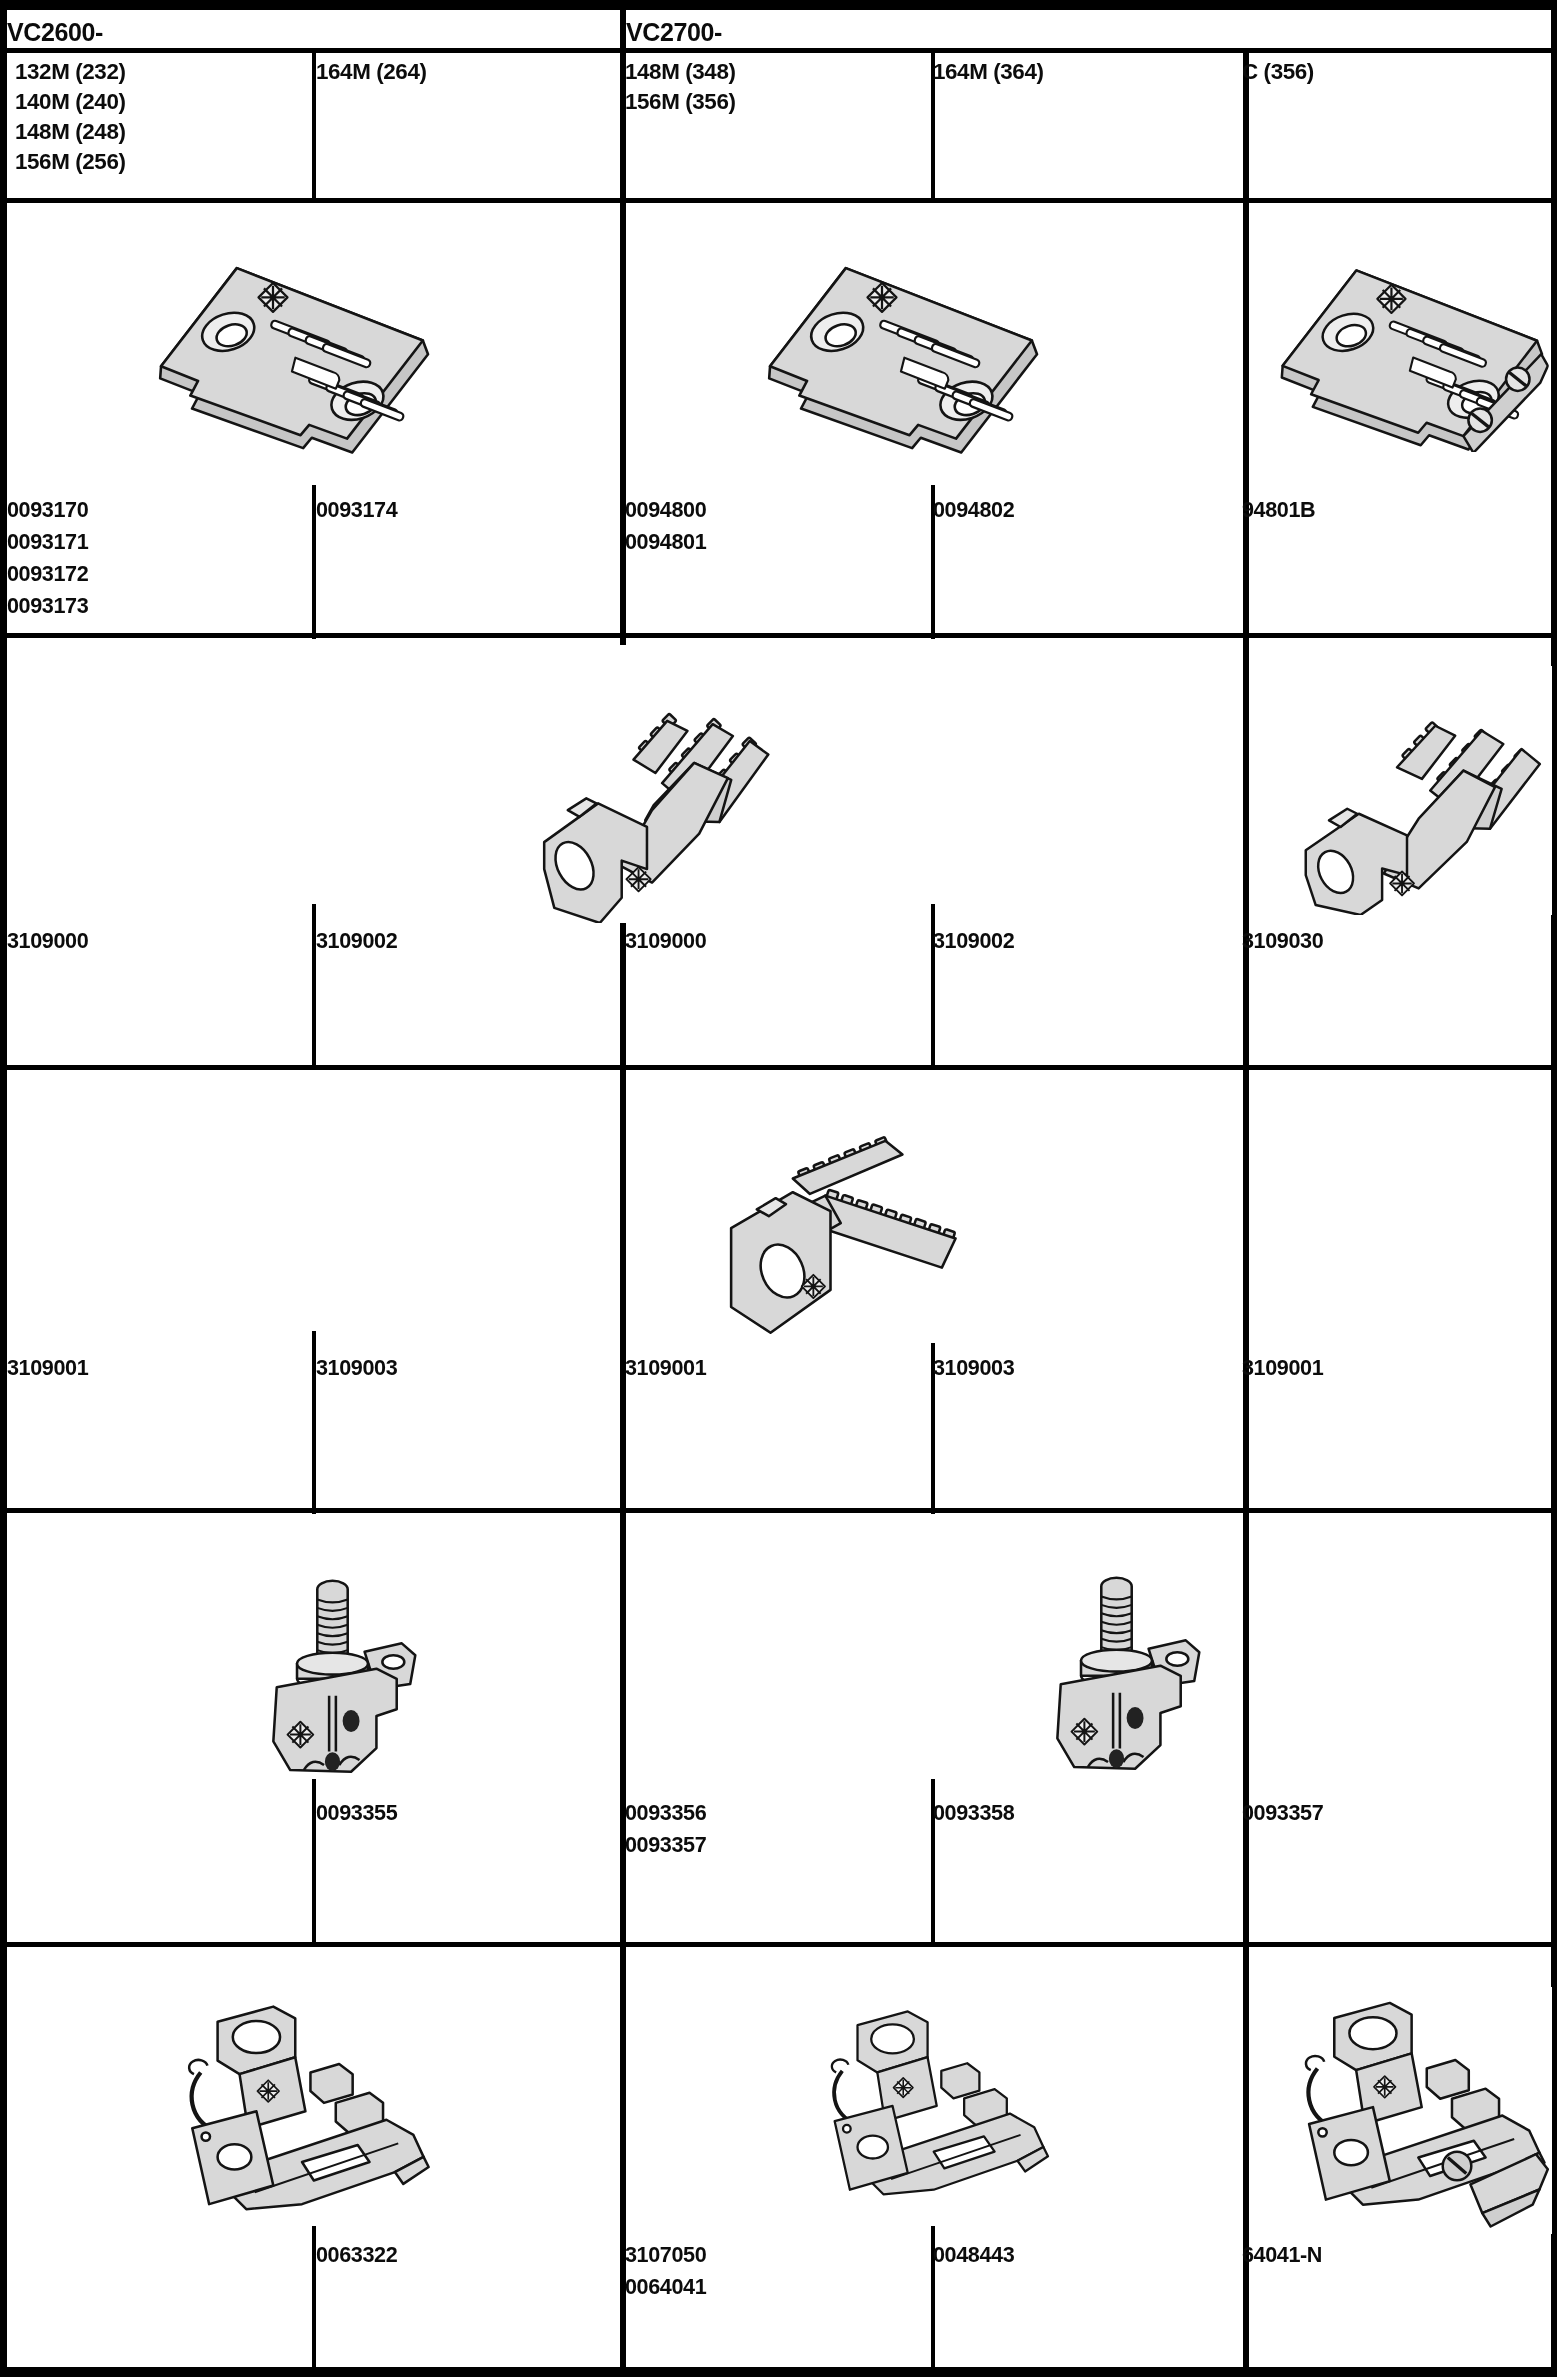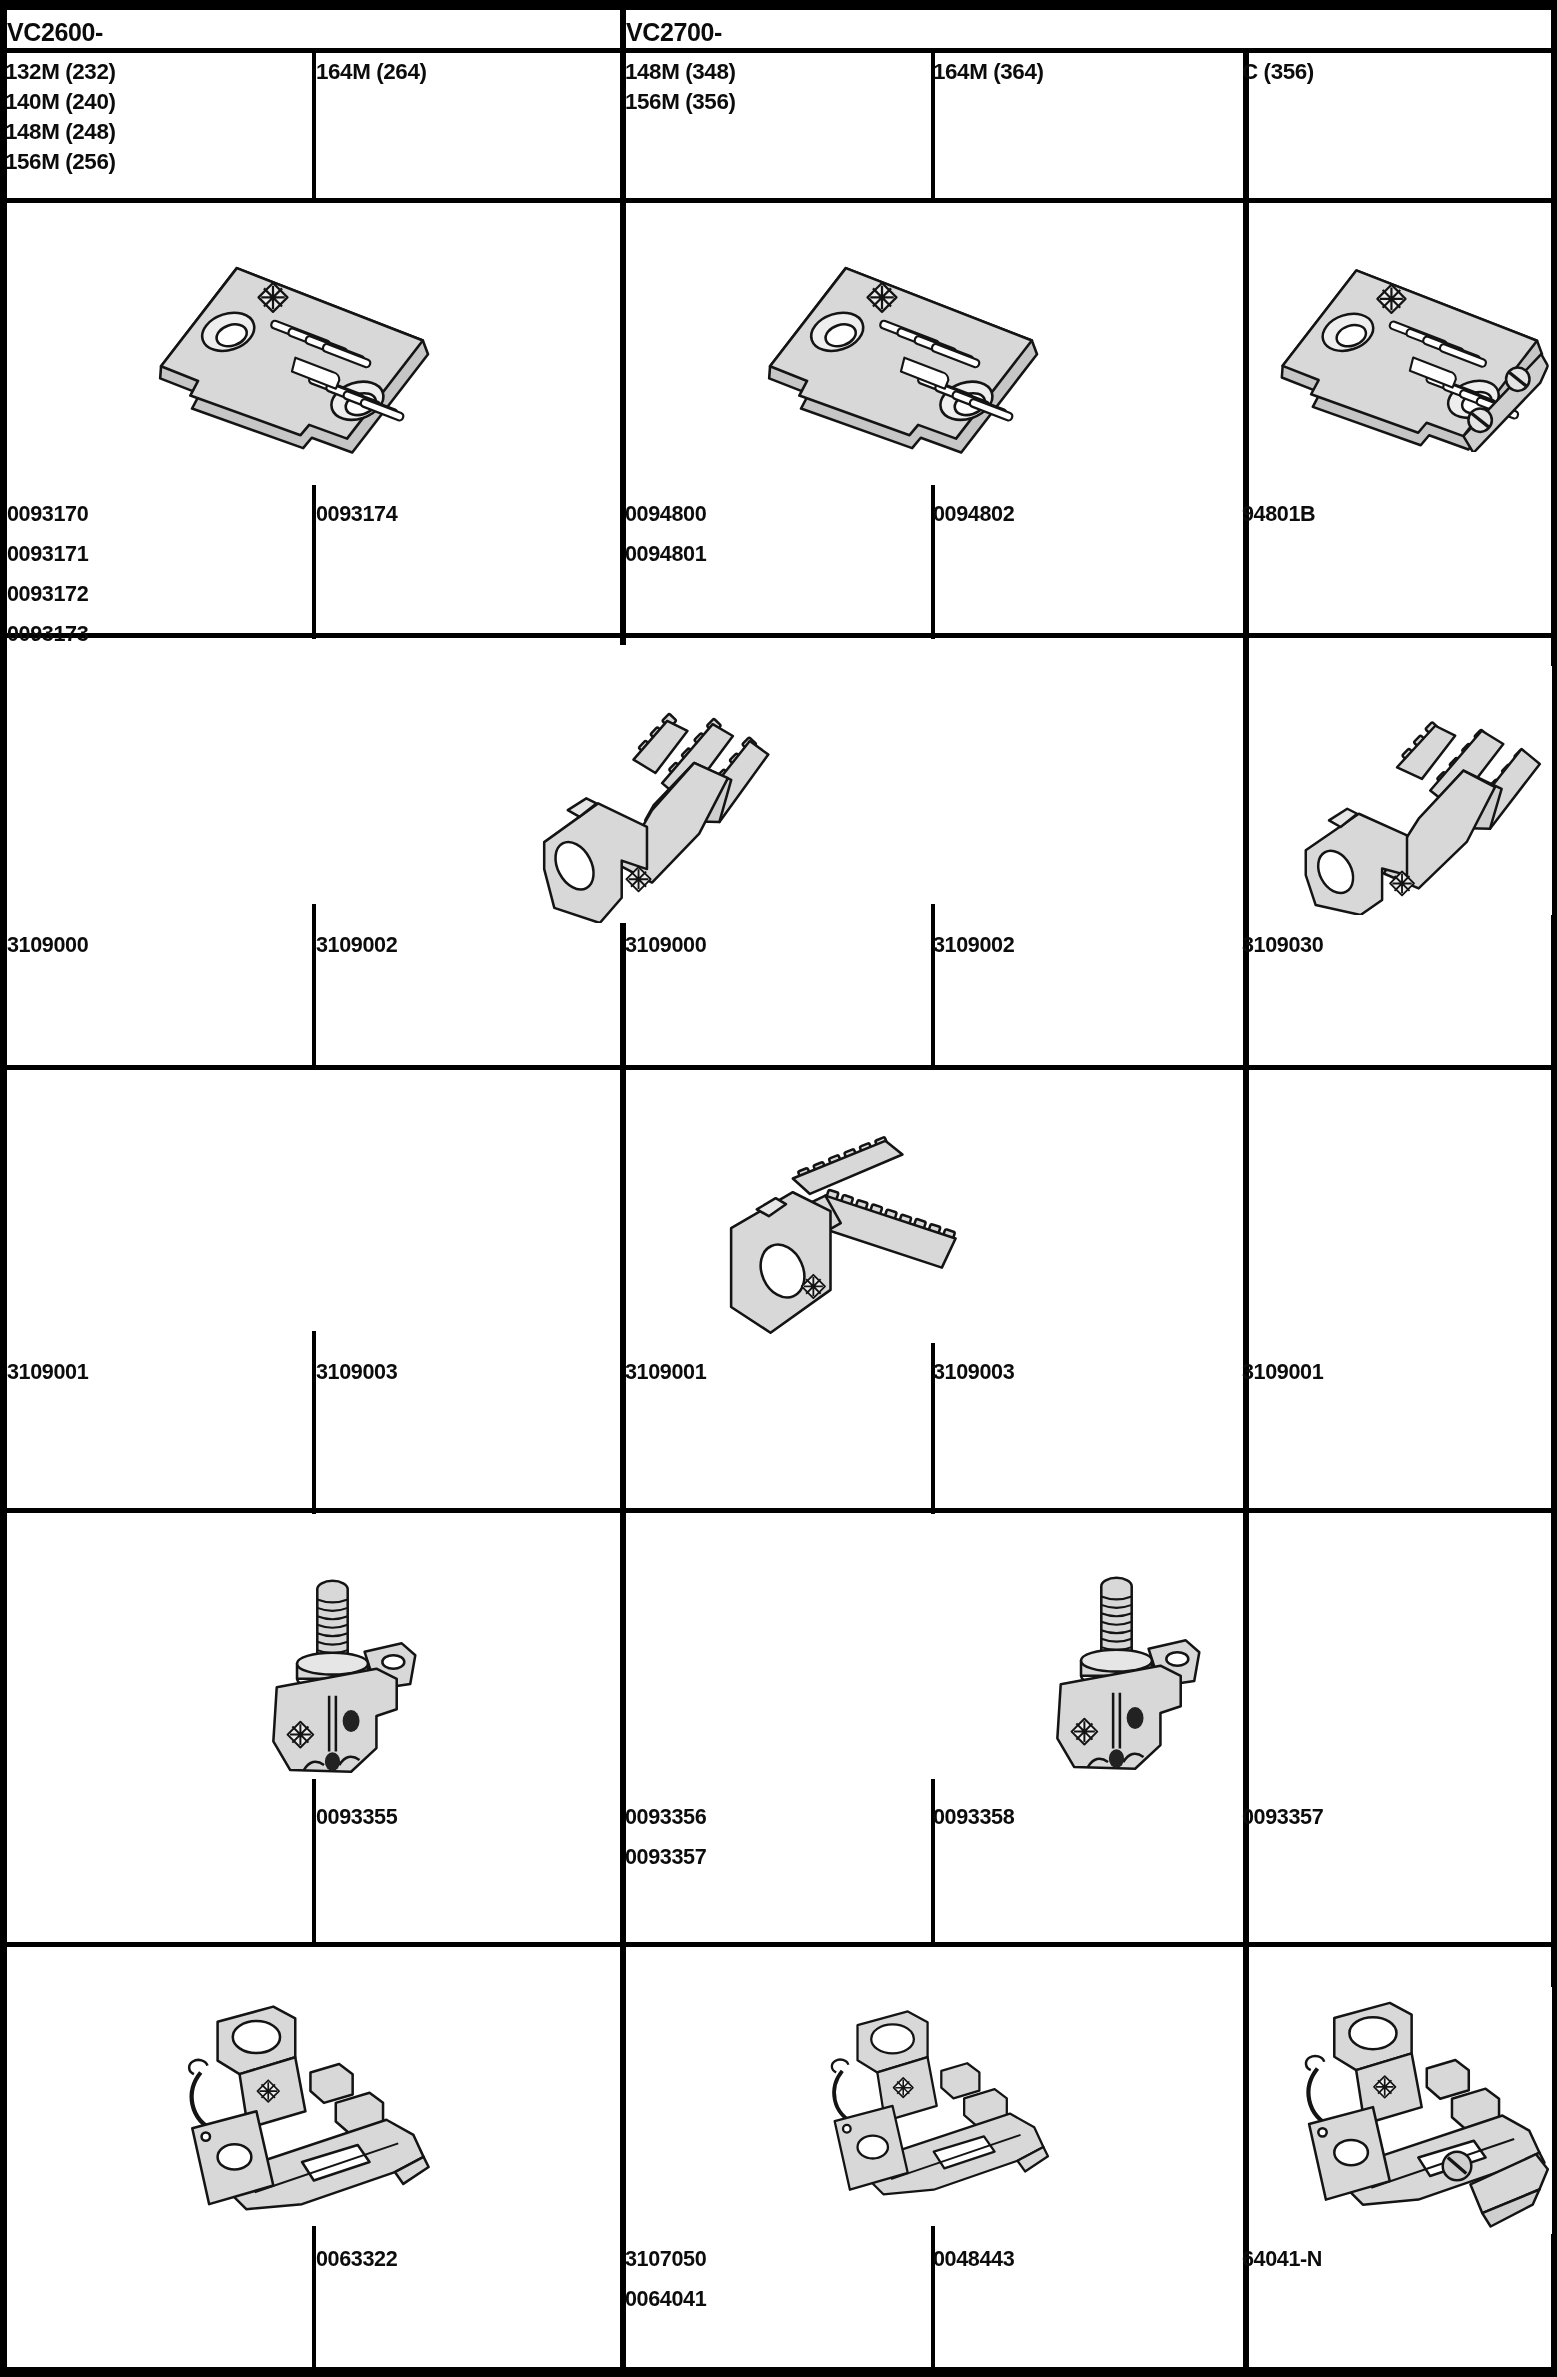--- a/index.html
+++ b/index.html
@@ -4,21 +4,21 @@
 <style>
   html,body{margin:0;padding:0;background:#888;}
   .page{
     position:relative;width:1558px;height:2377px;background:#fff;
     font-family:"Liberation Sans", sans-serif;color:#0c0c0c;overflow:hidden;
   }
   .line{position:absolute;background:#000;}
   .txt{position:absolute;font-weight:bold;white-space:pre-line;letter-spacing:-0.4px;}
   .hdr-group{font-size:25px;line-height:31px;}
   .hdr-col{font-size:22.4px;line-height:30px;}
-  .nums{font-size:21.6px;line-height:40px;}
+  .nums{font-size:21.6px;line-height:32px;}
   .fig{position:absolute;background:#fff;}
   .fig svg{width:100%;height:100%;display:block;}
 </style>
 </head>
 <body>
 
 <svg width="0" height="0" style="position:absolute" aria-hidden="true">
   <defs>
     <g id="dir-mark" fill="none" stroke="#141414" stroke-width="2.5">
       <path d="M0,-16 L16,0 L0,16 L-16,0 Z" fill="#ececec"></path>
@@ -231,21 +231,21 @@
   <div class="line" style="left:312px;top:1331px;width:4.3px;height:183px"></div>
   <div class="line" style="left:931px;top:1331px;width:4.3px;height:183px"></div>
   <div class="line" style="left:312px;top:1779px;width:4.3px;height:167px"></div>
   <div class="line" style="left:931px;top:1779px;width:4.3px;height:167px"></div>
   <div class="line" style="left:312px;top:2226px;width:4.3px;height:141px"></div>
   <div class="line" style="left:931px;top:2226px;width:4.3px;height:141px"></div>
 
   <div class="txt hdr-group" style="left:7px;top:17.3px;width:614px">VC2600-</div>
   <div class="txt hdr-group" style="left:626px;top:17.3px;width:804px">VC2700-</div>
 
-  <div class="txt hdr-col" style="left:5px;top:57px;width:304px">132M (232)
+  <div class="txt hdr-col" style="left:15px;top:57px;width:304px">132M (232)
 140M (240)
 148M (248)
 156M (256)</div>
   <div class="txt hdr-col" style="left:316px;top:57px;width:308px">164M (264)</div>
   <div class="txt hdr-col" style="left:625px;top:57px;width:308px">148M (348)
 156M (356)</div>
   <div class="txt hdr-col" style="left:933px;top:57px;width:308px">164M (364)</div>
   <div class="txt hdr-col" style="left:1242px;top:57px;width:308px">C (356)</div>
 
   <div class="fig" style="left:142px;top:244px;width:293px;height:211px">

